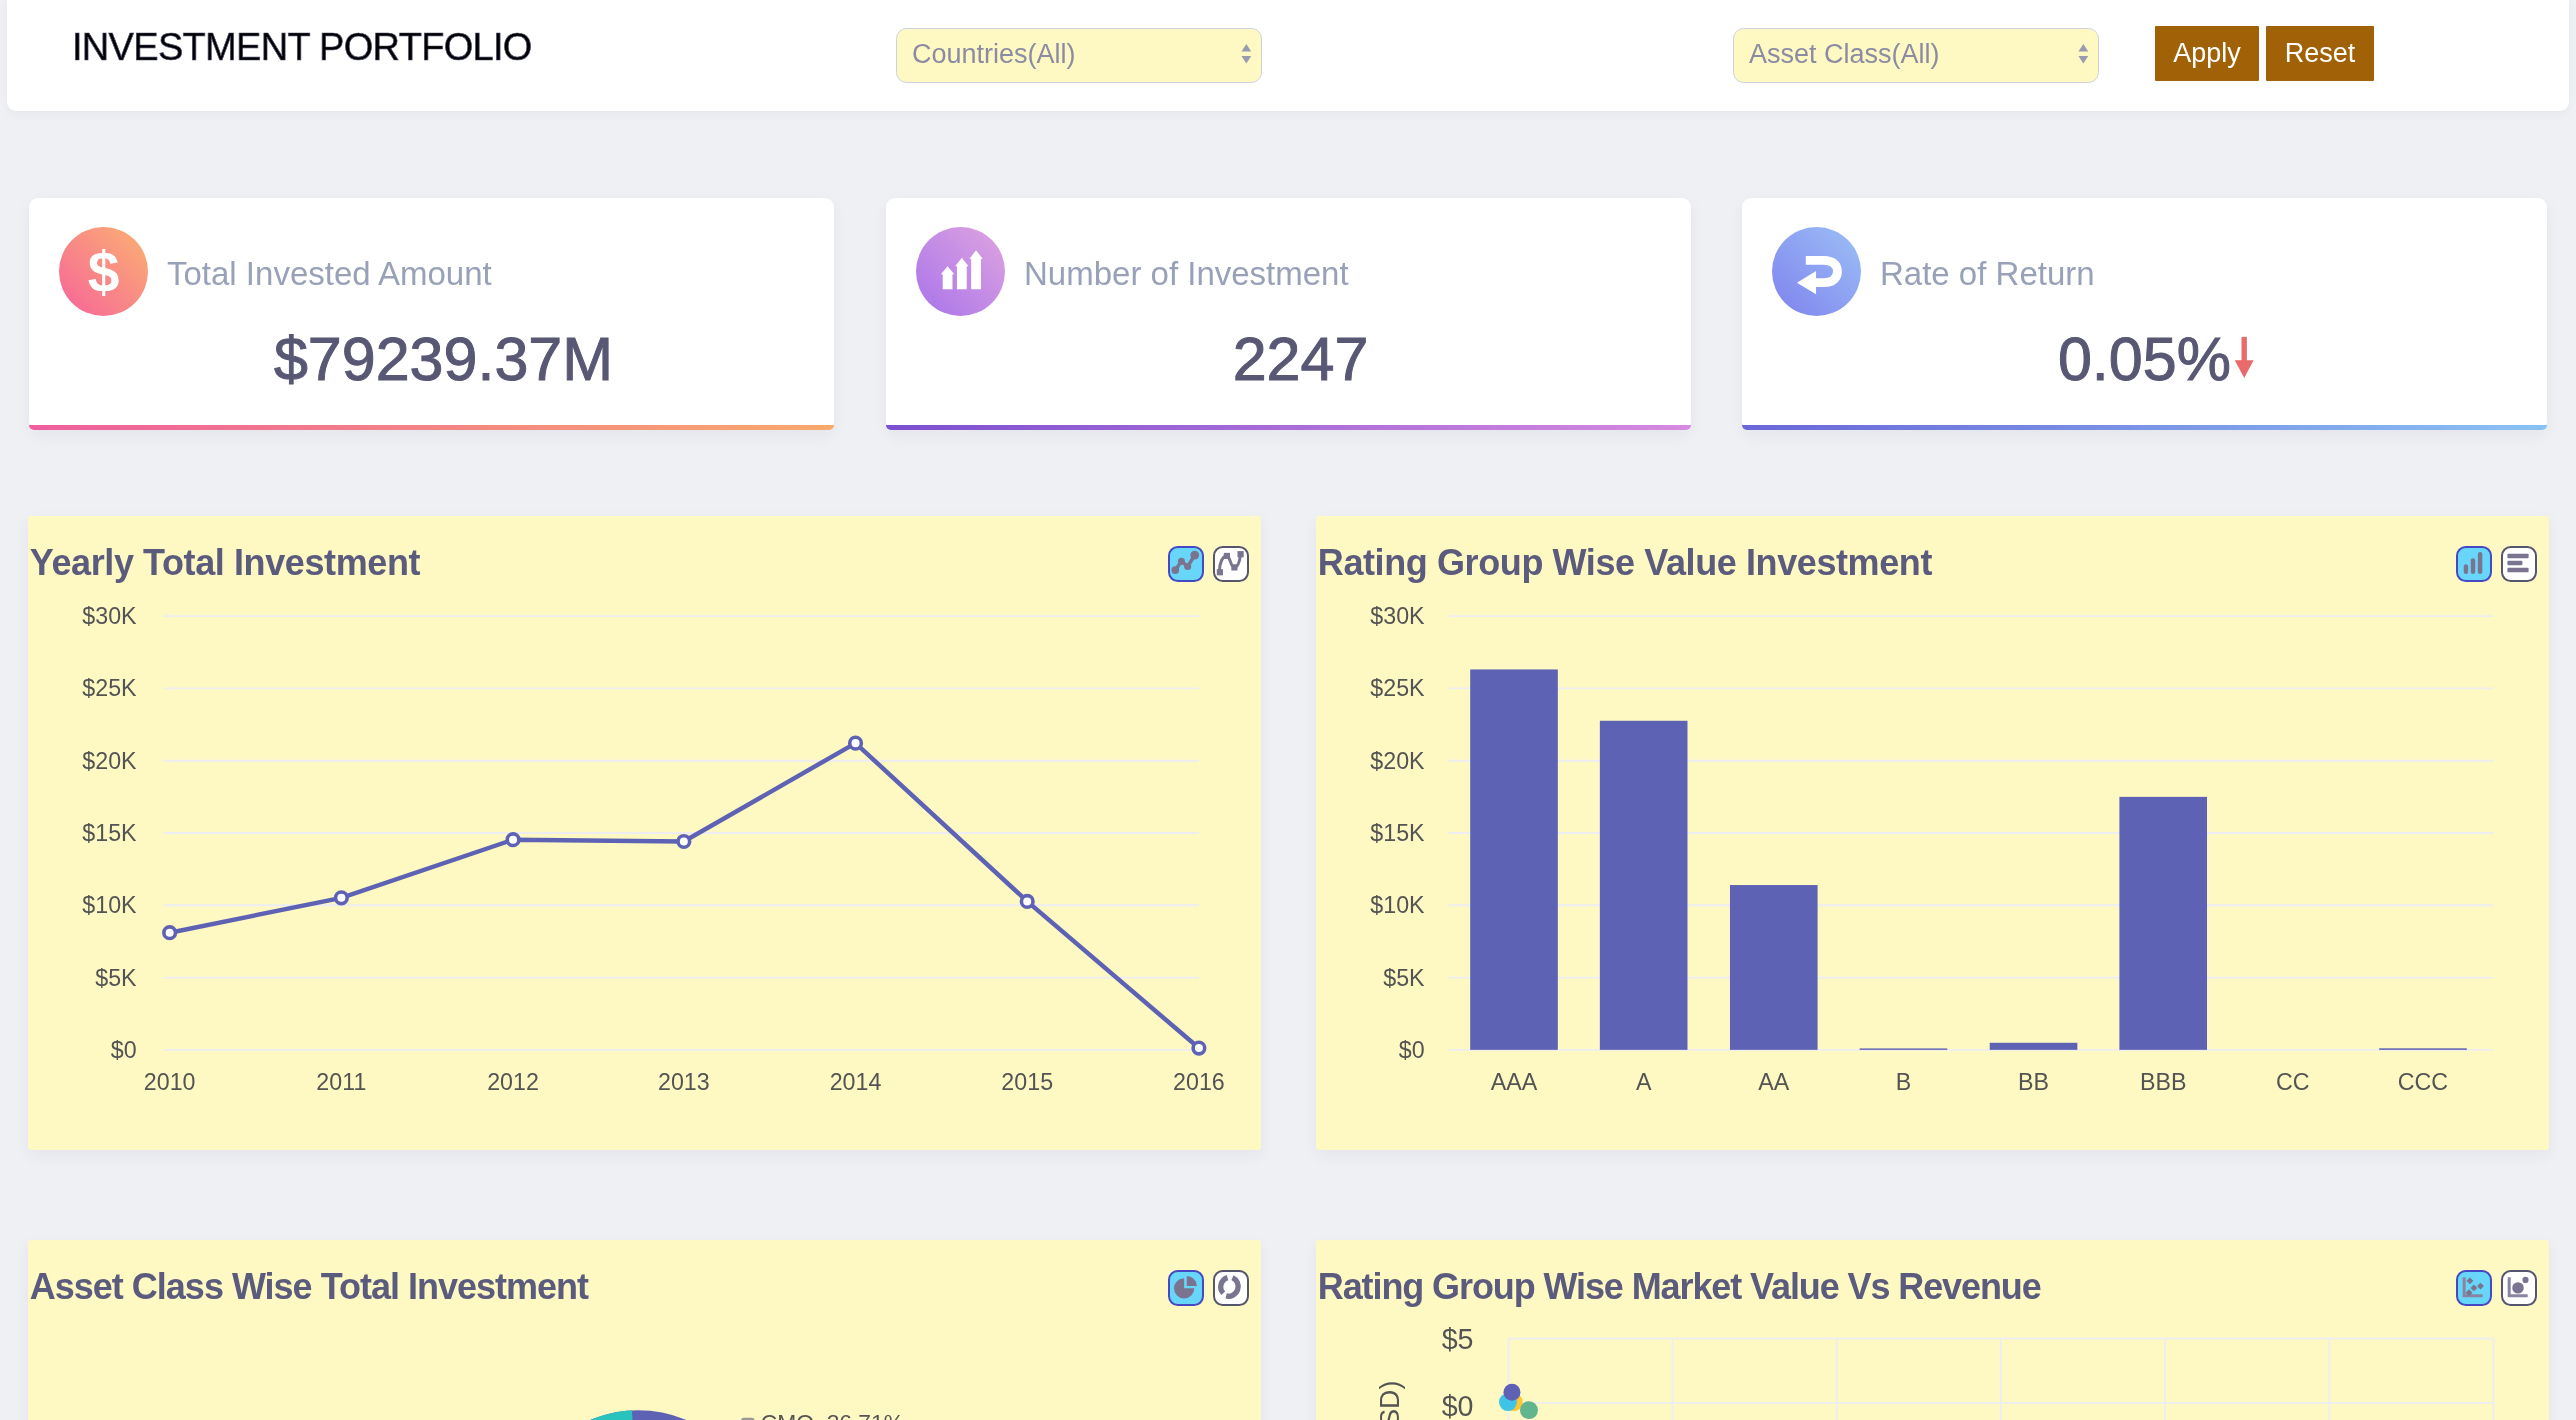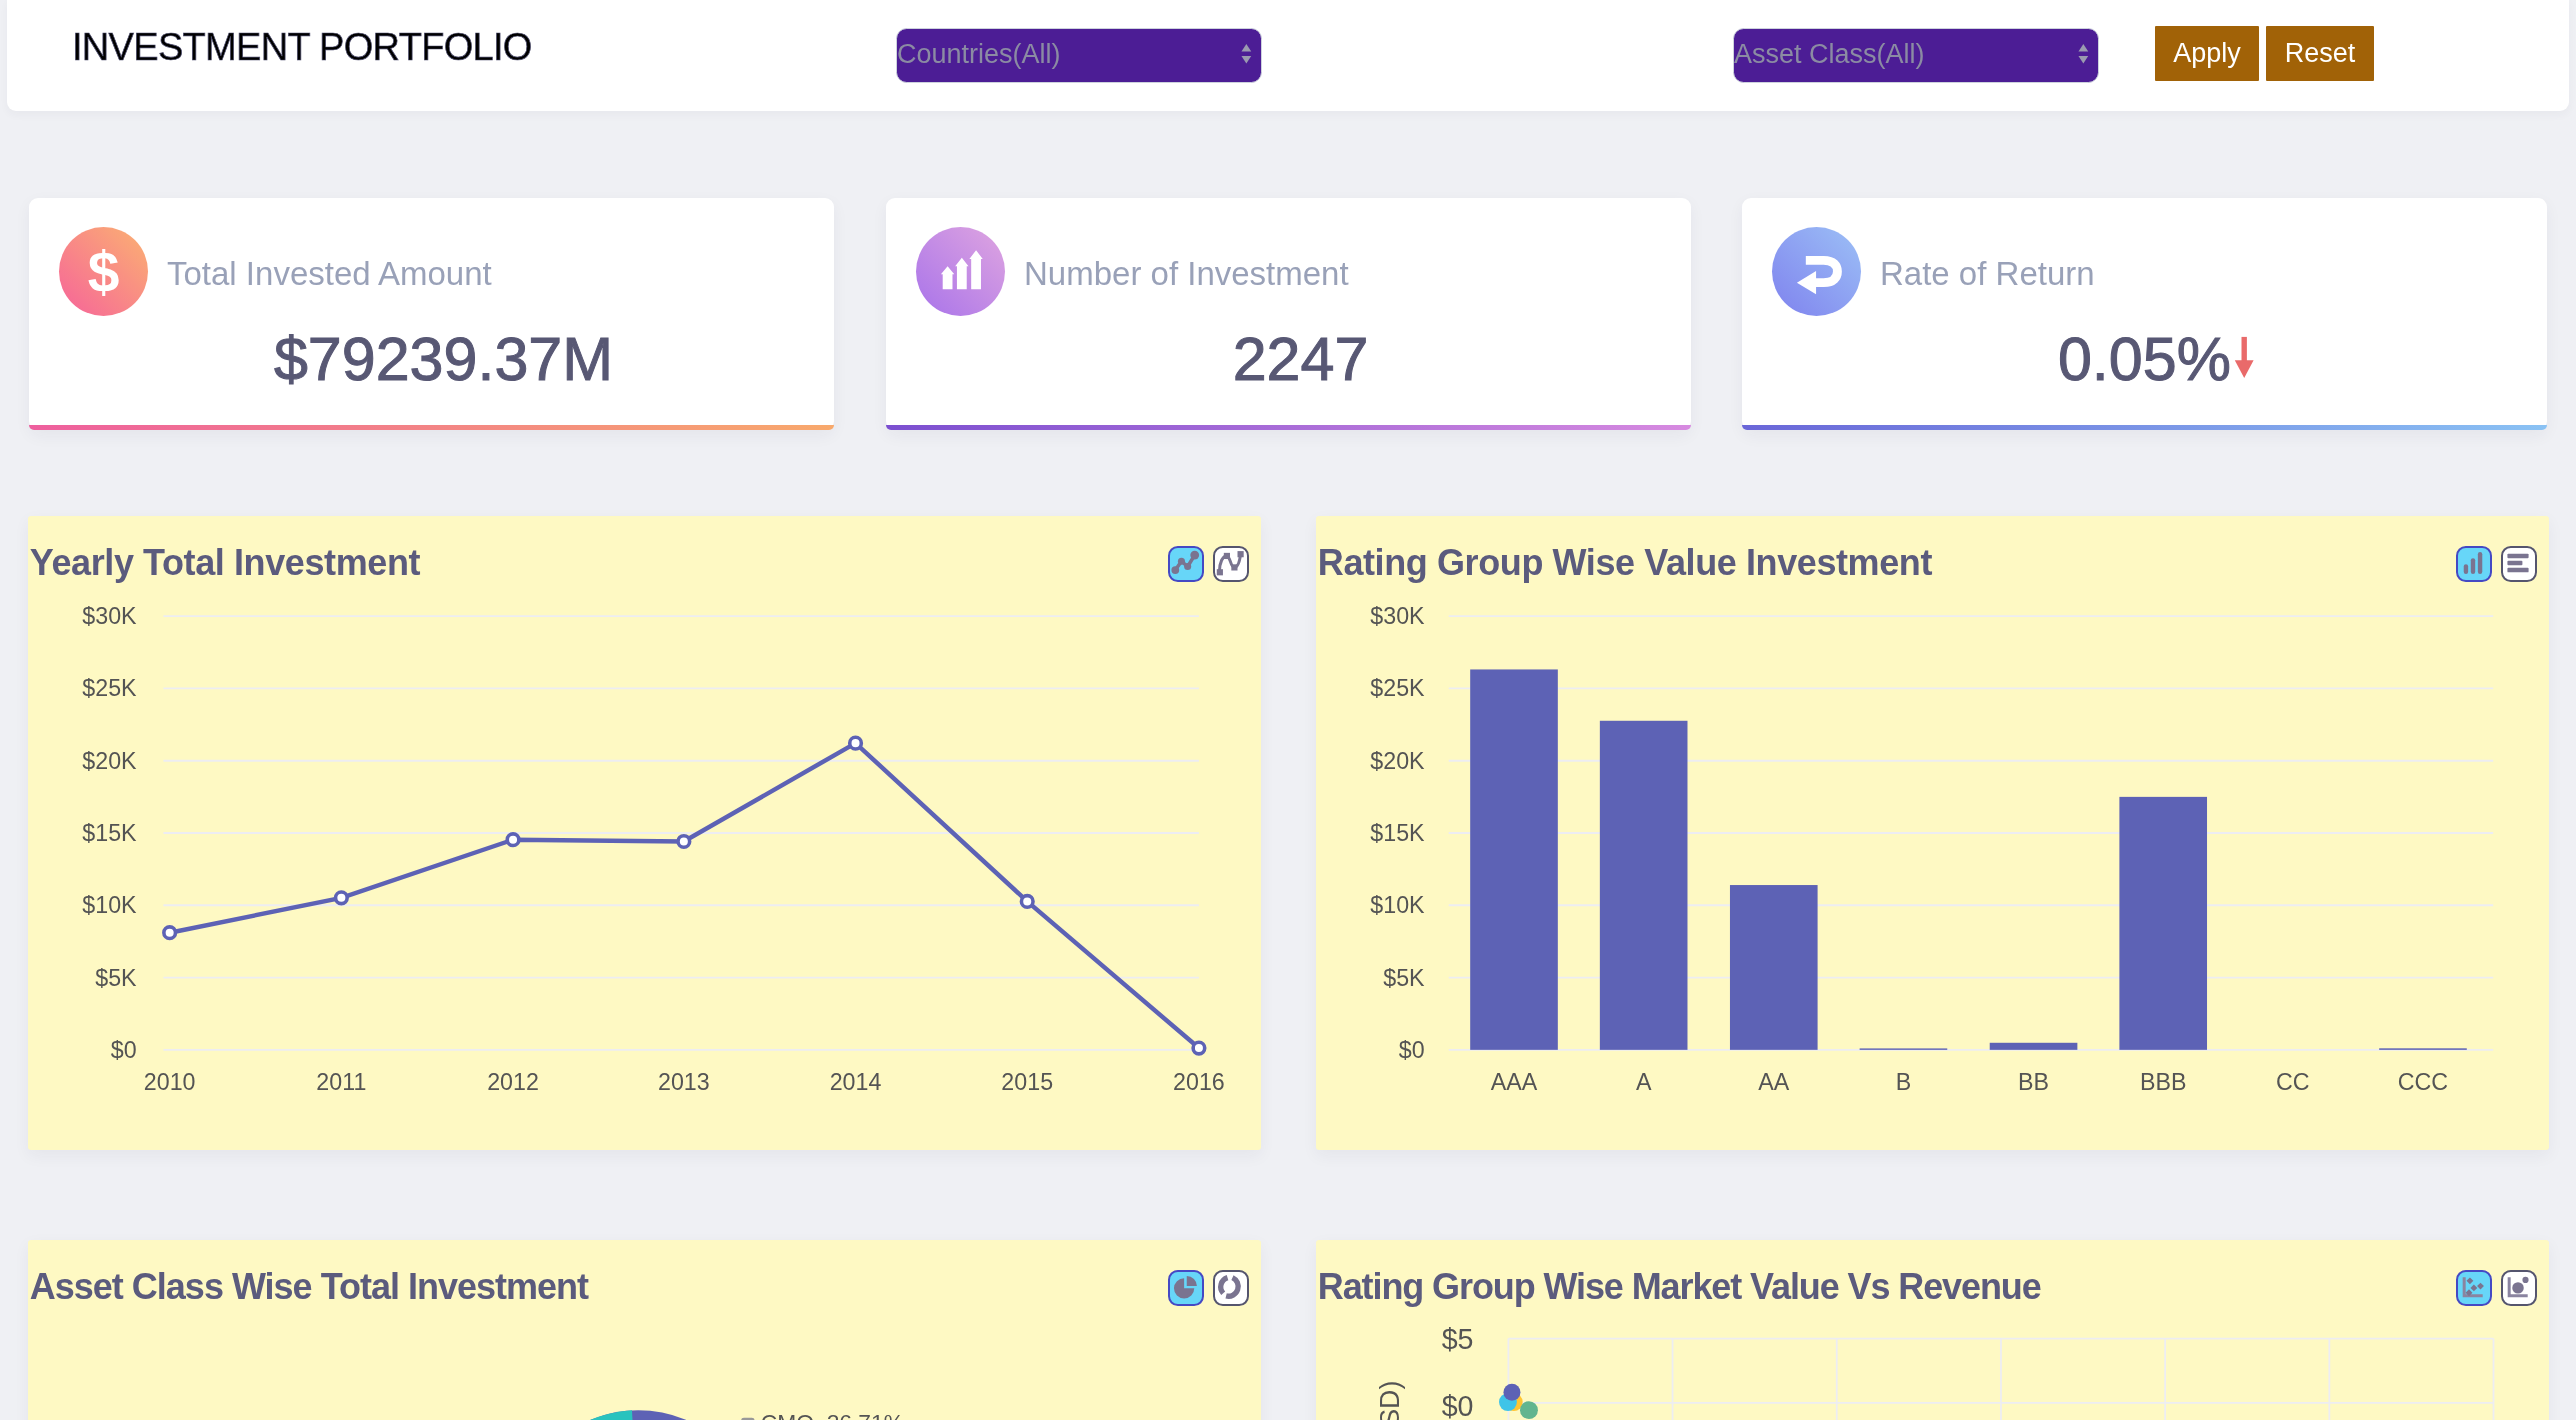--- a/index.html
+++ b/index.html
@@ -2,21 +2,21 @@
 <html style="font-size:14.3px"><head>
 <meta charset="utf-8">
 <style>
 * { margin:0; padding:0; box-sizing:border-box; }
 html,body { width:2576px; height:1420px; background:#eff0f4; font-family:"Liberation Sans",sans-serif; overflow:hidden; }
 #page { position:relative; width:2576px; height:1420px; background:#eff0f4; overflow:hidden; }
 .abs { position:absolute; }
 
 #header { left:7.2px; top:0; width:2562px; height:111px; background:#fff; border-radius:0 0 9px 9px; box-shadow:0 3.6px 9px rgba(40,40,80,0.04); }
 #h-title { left:64px; top:26px; font-size:38px; font-weight:500; color:#000000; letter-spacing:-0.7px;margin-left:8px; -webkit-text-stroke:0.7px #4b4b6c; }
-.dd { top:28px; width:366px; height:55px; border:1.8px solid #cdd2dd; border-radius:10.7px; background:#4c1d95; color:#8b8ba3; font-size:27px; line-height:51px; }
+.dd { top:28px; width:366px; height:55px; border:1.8px solid #cdd2dd; border-radius:10.7px; background:#fef9c3; color:#8b8ba3; font-size:27px; line-height:51px; padding-left:15px; }
 .dd svg { position:absolute; right:9px; top:14.3px; }
 .btn { top:26px; height:55px; background:#a16207; border-radius:1px; color:#fff; font-size:27px; text-align:center; line-height:55px; }
 
 .kpi { top:198px; width:805px; height:232px; background:#fff; border-radius:9px; box-shadow:0 5.4px 16px rgba(40,40,80,0.05); }
 .kpi .bar { position:absolute; left:0; right:0; bottom:0; height:5.4px; border-radius:0 0 9px 9px; }
 .kpi .circ { position:absolute; left:29.5px; top:29px; width:89px; height:89px; border-radius:50%; }
 .kpi .lbl { position:absolute; left:138px; top:57px; font-size:33px; color:#99a1b8; }
 .kpi .val { position:absolute; left:12px; width:100%; top:131px; font-size:61px; line-height:61px; font-weight:400; -webkit-text-stroke:1px #585874; color:#585874; text-align:center; }
 
 .card { background:#fef9c3; border-radius:3px; box-shadow:0 5.4px 16px rgba(40,40,80,0.05); overflow:hidden; }

